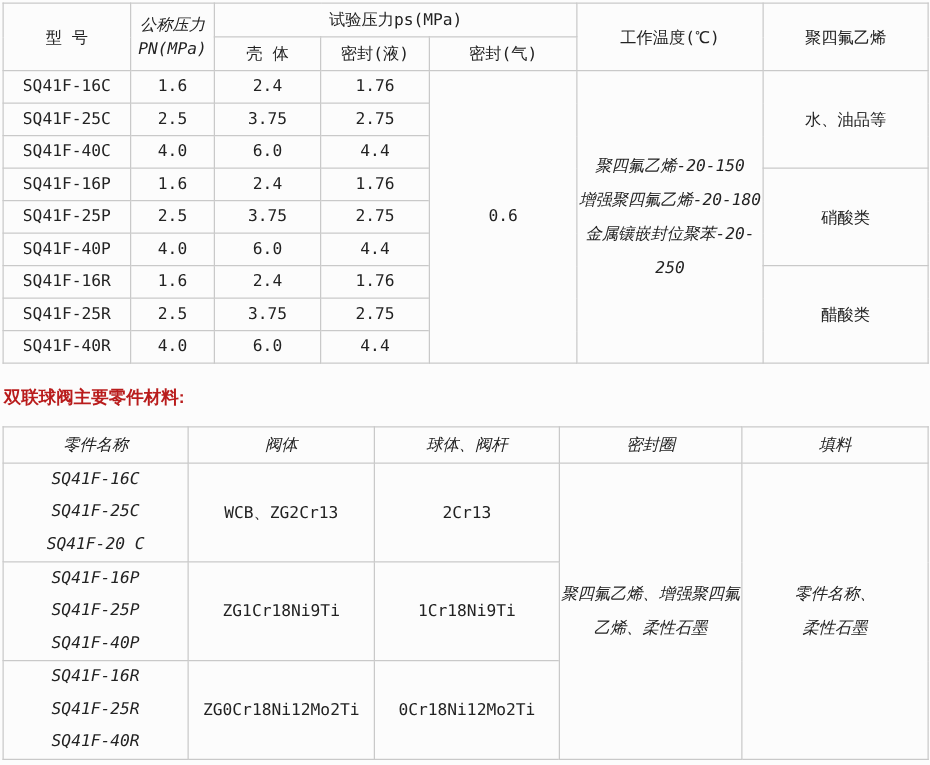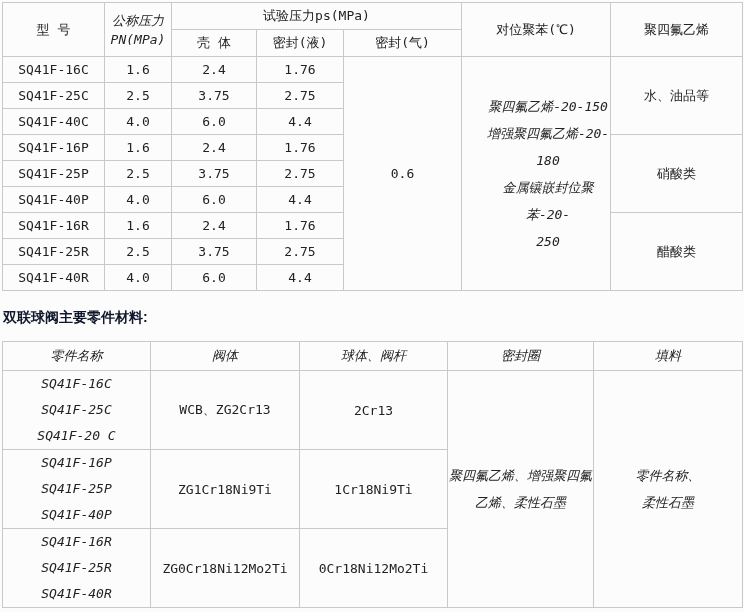--- a/index.html
+++ b/index.html
@@ -12,25 +12,25 @@
   .wrap{padding:2px 2px 0 2px;}
   table{border-collapse:collapse;table-layout:fixed;width:740px;}
   td{
     border:1px solid #c9c9c9;
     text-align:center;vertical-align:middle;
     padding:0;overflow:hidden;
   }
   .t1-hrow td{height:26px;}
   .t1-drow td{height:25px;}
   .line{display:block;line-height:19px;font-style:italic;}
-  .temp-cell .line{line-height:27px;margin-left:24px;}
+  .temp-cell .line{line-height:27px;}
   .merged-lines .line{line-height:27px;}
   .section-title{
     margin:18px 0 14px 1px;
-    font-weight:bold;font-size:14px;color:#0f172a;
+    font-weight:bold;font-size:14px;color:#b91c1c;
     font-family:"Liberation Sans",sans-serif;
   }
   .t2-hrow td{height:28px;font-style:italic;}
   .t2-grow td{height:77px;}
   .models-cell .line{line-height:26px;}
 </style>
 </head>
 <body>
 
 <div class="wrap">
@@ -46,21 +46,21 @@
       <col style="width:132px">
     </colgroup>
     <tbody>
       <tr class="t1-hrow">
         <td rowspan="2">型 号</td>
         <td rowspan="2">
           <span class="line">公称压力</span>
           <span class="line">PN(MPa)</span>
         </td>
         <td colspan="3">试验压力ps(MPa)</td>
-        <td rowspan="2">对位聚苯(℃)</td>
+        <td rowspan="2">工作温度(℃)</td>
         <td rowspan="2">聚四氟乙烯</td>
       </tr>
       <tr class="t1-hrow">
         <td>壳 体</td>
         <td>密封(液)</td>
         <td>密封(气)</td>
       </tr>
 
       <tr class="t1-drow">
         <td>SQ41F-16C</td>

